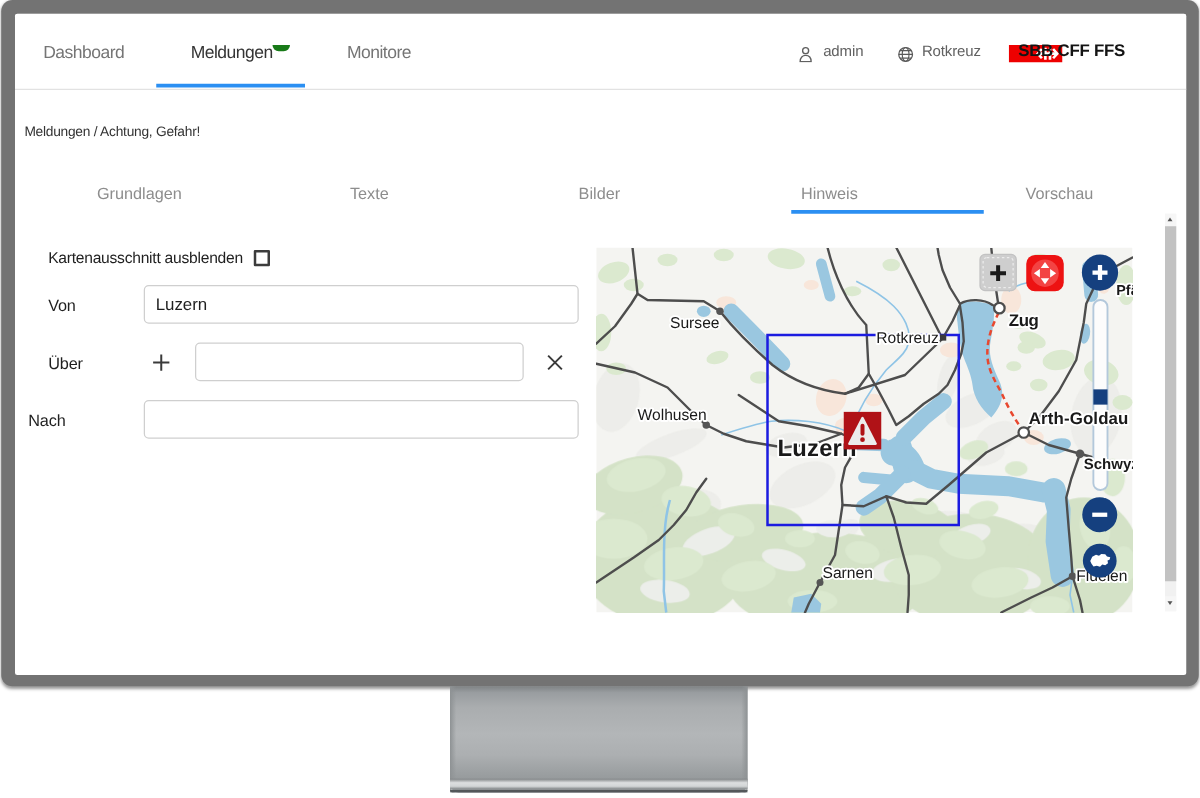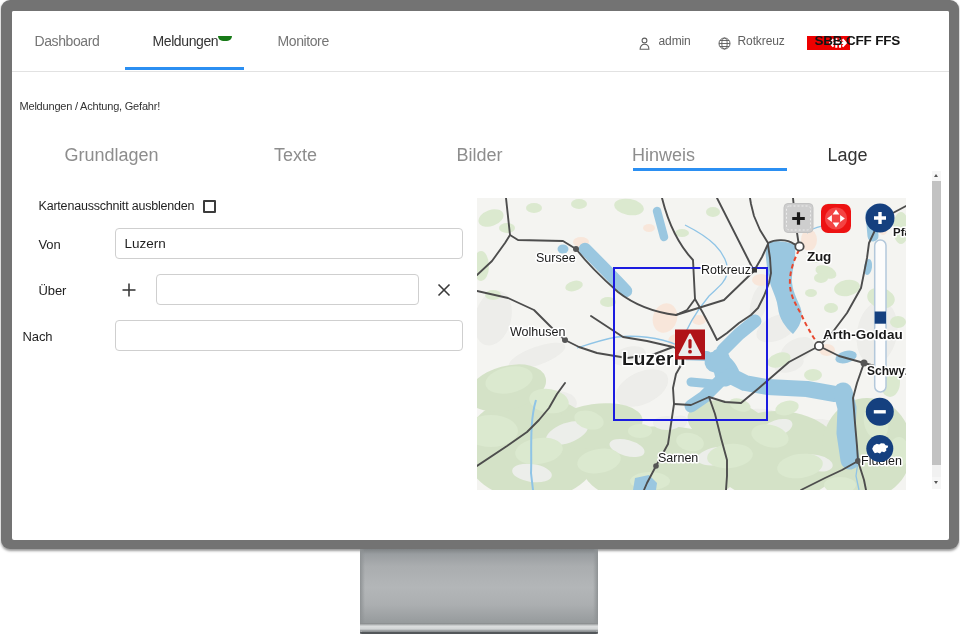--- a/index.html
+++ b/index.html
@@ -26,21 +26,21 @@
              border-radius:0 0 14px 14px;}
   .blue-underline{position:absolute;left:113px;top:56px;width:119px;height:3px;background:#2b8ff2;}
   .hright{position:absolute;top:0;height:60px;font-size:12px;letter-spacing:-0.1px;color:#616161;line-height:60px;white-space:nowrap;}
   .hicon{position:absolute;}
   .sbbtext{position:absolute;top:0;height:60px;line-height:60px;font-weight:bold;font-size:13.5px;letter-spacing:-0.2px;color:#141414;white-space:nowrap;}
 
   .crumb{position:absolute;left:8px;top:89px;font-size:11px;letter-spacing:-0.2px;color:#333;}
 
   
   .tabs{position:absolute;left:8px;top:130px;width:920px;height:28px;display:flex;}
-  .tabs div{flex:1;text-align:center;font-size:18px;color:#8d8d8d;line-height:28px;}
+  .tabs div{flex:1;text-align:center;font-size:13px;color:#8d8d8d;line-height:28px;}
   .tabs div.active{color:#333;}
   .tab-underline{position:absolute;left:621px;top:157px;width:154px;height:2.5px;background:#2b8ff2;}
 
   
   .lbl{position:absolute;font-size:13px;letter-spacing:-0.1px;color:#1f1f1f;}
   .inp{position:absolute;height:29px;border:1px solid #cfcfcf;border-radius:4px;background:#fff;
        font-size:13.5px;color:#1f1f1f;line-height:29px;padding-left:9px;box-sizing:content-box;}
   .cb{position:absolute;left:191px;top:188.5px;width:9.5px;height:9.5px;border:2px solid #3c3c3c;border-radius:1px;background:#fff;}
 
   
@@ -91,21 +91,21 @@
     </svg>
     <div class="sbbtext" style="left:803px;">SBB CFF FFS</div>
 
     <div class="crumb">Meldungen / Achtung, Gefahr!</div>
 
     <div class="tabs">
       <div>Grundlagen</div>
         <div>Texte</div>
         <div>Bilder</div>
         <div>Hinweis</div>
-        <div class="active">Lage</div>
+        <div>Vorschau</div>
     </div>
     <div class="tab-underline"></div>
 
     <div class="lbl" style="left:27px;top:188px;font-size:12.5px;letter-spacing:-0.2px;text-align:right;">Kartenausschnitt ausblenden</div>
     <div class="cb"></div>
     <div class="lbl" style="left:27px;top:226px;">Von</div>
     <div class="inp" style="left:103px;top:217px;width:337px;">Luzern</div>
     <div class="lbl" style="left:27px;top:272px;">Über</div>
     <svg style="position:absolute;left:109px;top:271px;" width="16" height="16" viewBox="0 0 16 16">
       <line x1="8" y1="1.5" x2="8" y2="14.5" stroke="#3a3a3a" stroke-width="1.6"></line>

